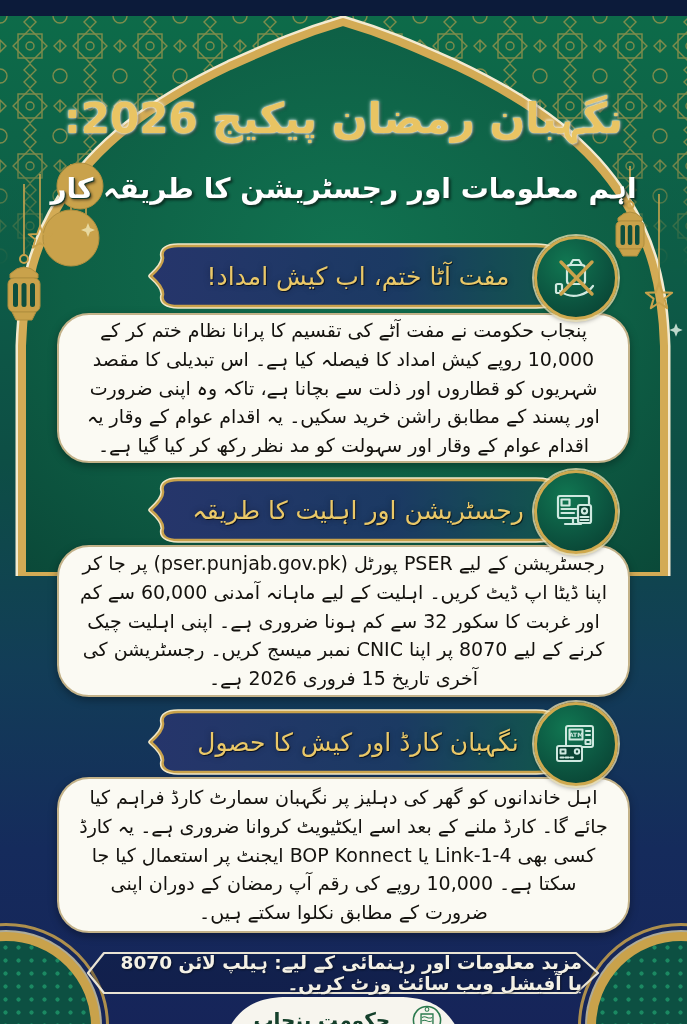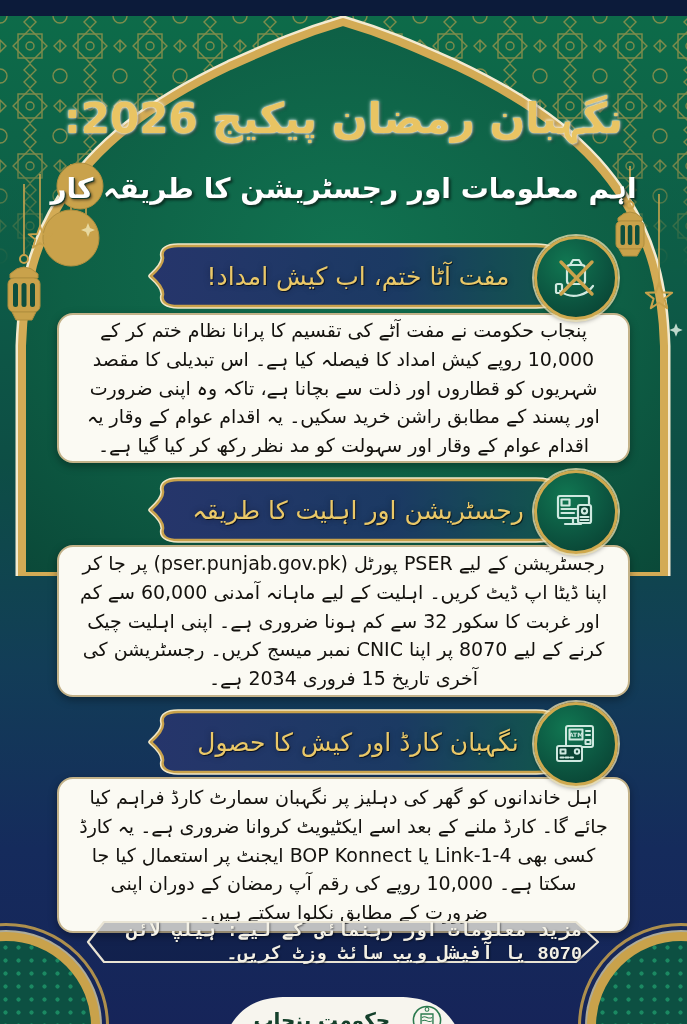--- a/index.html
+++ b/index.html
@@ -34,30 +34,30 @@
   }
   .icon-circle{
     position:absolute;right:0;top:-7px;width:78px;height:78px;border-radius:50%;z-index:2;
     border:3px solid #cfa94e;box-shadow:0 0 0 2px rgba(240,228,180,.75),0 2px 5px rgba(0,0,0,.4);
     background:radial-gradient(circle at 38% 30%,#117752 0%,#0c5540 55%,#083c2e 100%);
     display:flex;align-items:center;justify-content:center;
   }
   
   .card{
     position:absolute;left:57px;width:573px;z-index:2;box-sizing:border-box;
-    background:#fbfaf3;border:2px solid #c3b289;border-radius:16px;
+    background:#fbfaf3;border:2px solid #c3b289;border-radius:32px;
     box-shadow:0 3px 8px rgba(0,0,0,.35);
     display:flex;align-items:center;justify-content:center;padding:8px 20px;
   }
   .card p{
     margin:0;direction:rtl;text-align:center;color:#14120e;
     font-size:19px;line-height:1.52;font-weight:500;
   }
   
-  .footer-pill{position:absolute;left:84px;top:902px;width:520px;height:48px;z-index:3;font-family:Liberation Mono, monospace;}
+  .footer-pill{position:absolute;left:84px;top:933px;width:520px;height:48px;z-index:3;}
   .footer-pill .pill-svg{position:absolute;left:0;top:0;}
   .footer-pill .pill-label{
     position:absolute;left:22px;top:0;width:476px;height:48px;
     display:flex;align-items:center;justify-content:center;direction:rtl;
     font-size:18.5px;font-weight:bold;color:#f4f1e6;text-shadow:1px 1px 2px rgba(0,0,0,.5);
   }
   
   .gov-banner{position:absolute;left:223px;top:976px;width:240px;height:48px;z-index:3;}
   .gov-banner .gov-shape{position:absolute;left:0;top:0;}
   .gov-banner .gov-row{
@@ -217,21 +217,21 @@
         <line x1="21" y1="30" x2="21" y2="35"></line>
         <line x1="13" y1="36" x2="29" y2="36"></line>
         <rect x="26" y="17" width="13" height="18" rx="2" fill="#0a4434"></rect>
         <circle cx="32.5" cy="23" r="2.6"></circle>
         <line x1="28.5" y1="29" x2="36.5" y2="29"></line>
         <line x1="28.5" y1="32" x2="36.5" y2="32"></line>
       </svg>
     </div>
   </div>
   <div class="card" style="top:529px;height:152px">
-    <p>رجسٹریشن کے لیے PSER پورٹل (pser.punjab.gov.pk) پر جا کر اپنا ڈیٹا اپ ڈیٹ کریں۔ اہلیت کے لیے ماہانہ آمدنی 60,000 سے کم اور غربت کا سکور 32 سے کم ہونا ضروری ہے۔ اپنی اہلیت چیک کرنے کے لیے 8070 پر اپنا CNIC نمبر میسج کریں۔ رجسٹریشن کی آخری تاریخ 15 فروری 2034 ہے۔</p>
+    <p>رجسٹریشن کے لیے PSER پورٹل (pser.punjab.gov.pk) پر جا کر اپنا ڈیٹا اپ ڈیٹ کریں۔ اہلیت کے لیے ماہانہ آمدنی 60,000 سے کم اور غربت کا سکور 32 سے کم ہونا ضروری ہے۔ اپنی اہلیت چیک کرنے کے لیے 8070 پر اپنا CNIC نمبر میسج کریں۔ رجسٹریشن کی آخری تاریخ 15 فروری 2026 ہے۔</p>
   </div>
 
   <div class="sec-head" style="top:693px">
     <svg class="banner-svg" width="424" height="66">
       <use href="#banner-shape" width="424" height="66"></use>
     </svg>
     <div class="head-label">نگہبان کارڈ اور کیش کا حصول</div>
     <div class="icon-circle">
       <svg width="48" height="48" viewBox="0 0 48 48" fill="none" stroke="#cfe9e0" stroke-width="2" stroke-linecap="round" stroke-linejoin="round">
         <rect x="14" y="6" width="27" height="21" rx="2"></rect>

